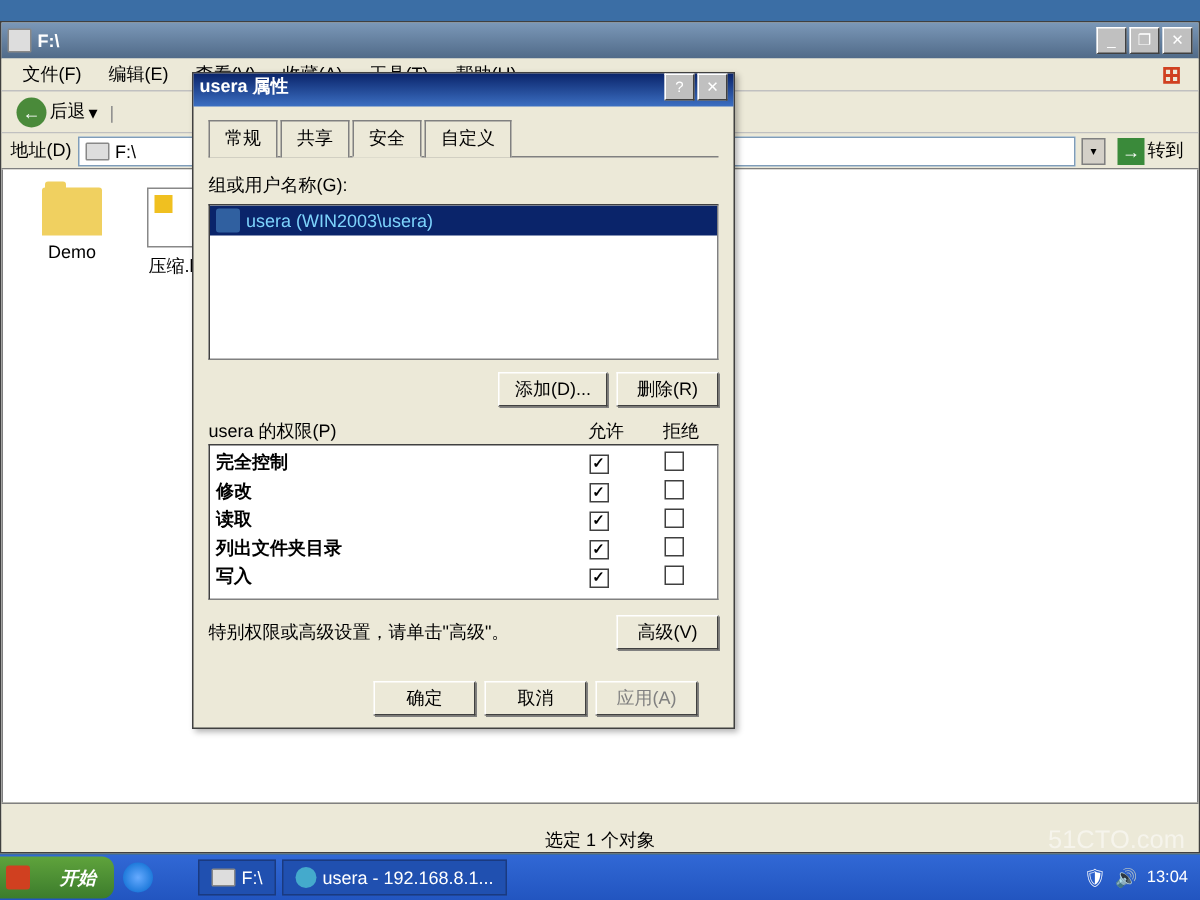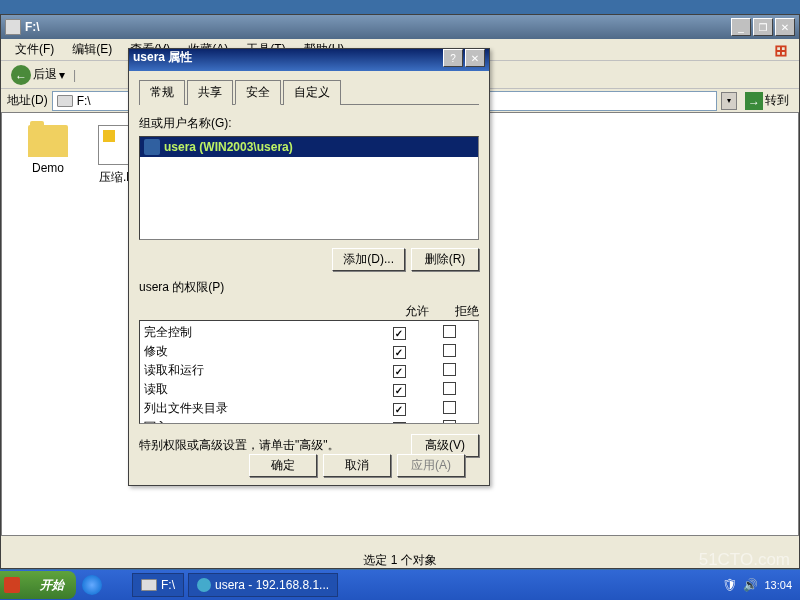--- a/index.html
+++ b/index.html
@@ -44,33 +44,33 @@
 .dlg-titlebar .title { flex: 1; font-weight: bold; }
 .dlg-body { padding: 8px 10px; }
 
 .tabs { display: flex; border-bottom: 1px solid #808080; }
 .tab { padding: 3px 10px; background: #ece9d8; border: 1px solid #808080; border-bottom: none; margin-right: 2px; cursor: pointer; position: relative; top: 1px; }
 .tab.active { background: #ece9d8; border-bottom: 1px solid #ece9d8; }
 
 .group-label { margin: 10px 0 4px; }
 .listbox { background: #fff; border: 1px solid #808080; border-top-color: #404040; border-left-color: #404040; height: 104px; overflow: auto; }
 .list-item { padding: 2px 4px; display: flex; align-items: center; gap: 4px; }
-.list-item.selected { background: #0a246a; color: #bef264; font-weight: bold; }
+.list-item.selected { background: #0a246a; color: #7dd3fc; }
 .user-icon { width: 16px; height: 16px; background: #3060a0; border-radius: 2px; display: inline-block; }
 
 .btn-row { display: flex; justify-content: flex-end; gap: 6px; margin: 8px 0; }
 .btn { padding: 2px 10px; background: #ece9d8; border: 1px solid #404040; border-top-color: #fff; border-left-color: #fff; box-shadow: 1px 1px 0 #808080; cursor: pointer; min-width: 68px; text-align: center; }
 .btn.disabled { color: #808080; }
 
 .perms-header { display: flex; margin-top: 4px; }
 .perms-header .lbl { flex: 1; }
-.perms-header .col { width: 50px; text-align: right; margin-top: 24px; }
+.perms-header .col { width: 50px; text-align: center; }
 
 .perms-box { background: #fff; border: 1px solid #808080; border-top-color: #404040; border-left-color: #404040; height: 104px; overflow-y: scroll; padding: 2px; }
-.perm-row { display: flex; align-items: center; padding: 1px 2px; }
+.perm-row { display: flex; align-items: center; padding: 1px 2px; font-weight: bold; }
 .perm-row .name { flex: 1; }
 .perm-row .chk { width: 50px; text-align: center; }
 .chkbox { width: 13px; height: 13px; background: #fff; border: 1px solid #404040; display: inline-flex; align-items: center; justify-content: center; font-size: 10px; }
 .chkbox.checked::after { content: "✓"; color: #000; font-weight: bold; }
 
 .special-row { display: flex; align-items: center; margin-top: 10px; gap: 8px; }
 .special-row .txt { flex: 1; }
 
 .dlg-footer { position: absolute; bottom: 8px; right: 24px; display: flex; gap: 6px; margin-left: 24px; }
 
@@ -189,25 +189,20 @@
           <span class="name">完全控制</span>
           <span class="chk"><span class="chkbox checked"></span></span>
           <span class="chk"><span class="chkbox"></span></span>
         </div>
         <div class="perm-row">
           <span class="name">修改</span>
           <span class="chk"><span class="chkbox checked"></span></span>
           <span class="chk"><span class="chkbox"></span></span>
         </div>
         <div class="perm-row">
-          <span class="name">读取和运行</span>
-          <span class="chk"><span class="chkbox checked"></span></span>
-          <span class="chk"><span class="chkbox"></span></span>
-        </div>
-        <div class="perm-row">
           <span class="name">读取</span>
           <span class="chk"><span class="chkbox checked"></span></span>
           <span class="chk"><span class="chkbox"></span></span>
         </div>
         <div class="perm-row">
           <span class="name">列出文件夹目录</span>
           <span class="chk"><span class="chkbox checked"></span></span>
           <span class="chk"><span class="chkbox"></span></span>
         </div>
         <div class="perm-row">

